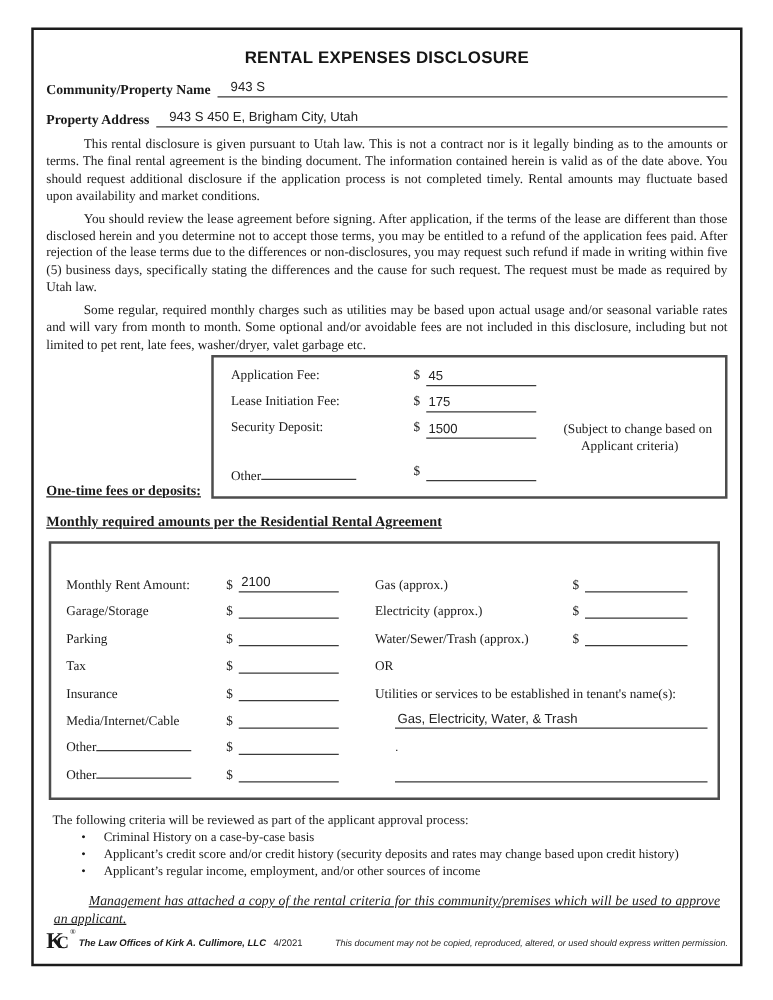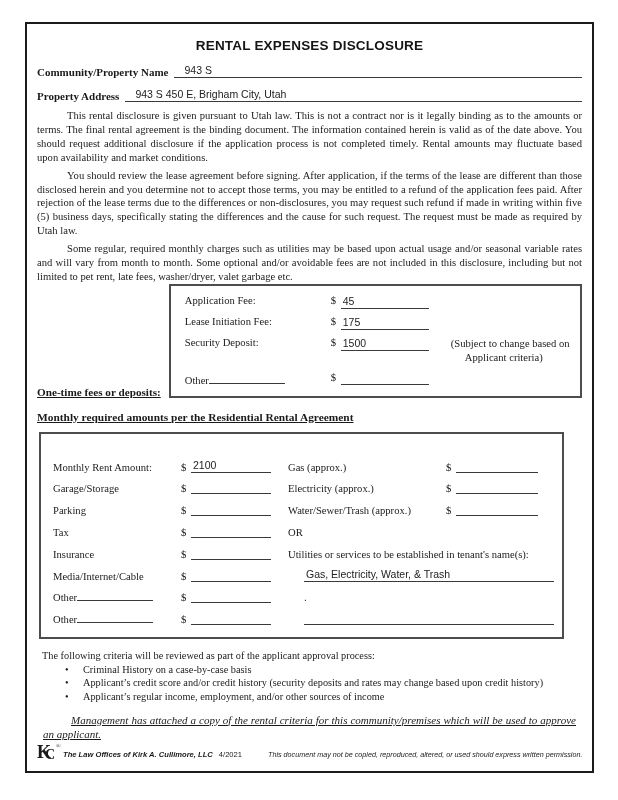--- a/index.html
+++ b/index.html
@@ -51,21 +51,21 @@
   .dollar { width:9px; }
   .amt { width:88px; margin-left:1px; }
   .amt-blank { width:88px; margin-left:1px; height:13px; }
   .lbl-blank { display:inline-block; width:76px; border-bottom:1px solid #3a3a3a; height:12px; }
   .fee-note { margin-left:22px; font-size:10.6px; line-height:14px; }
   .fee-note .n2 { padding-left:14px; }
 
   
   .monthly-head { margin-top:13px; font-weight:bold; font-size:11.4px; text-decoration:underline; }
   .monthly-box {
-    border:2px solid #4d4d4d; margin-top:9px; margin-left:2px; margin-right:18px;
+    border:2px solid #4d4d4d; margin-top:9px; margin-left:2px; margin-right:6px;
     padding:17px 8px 12px 12px; display:flex;
   }
   .mcol-l { width:252px; }
   .mcol-r { flex:1; }
   .mrow { display:flex; align-items:flex-end; height:21.8px; font-size:10.6px; }
   .ml-lbl { width:128px; white-space:nowrap; }
   .ml-amt { width:80px; margin-left:1px; }
   .mr-lbl { width:158px; white-space:nowrap; }
   .mr-amt { width:82px; margin-left:1px; }
   .or-row { align-items:flex-end; }

